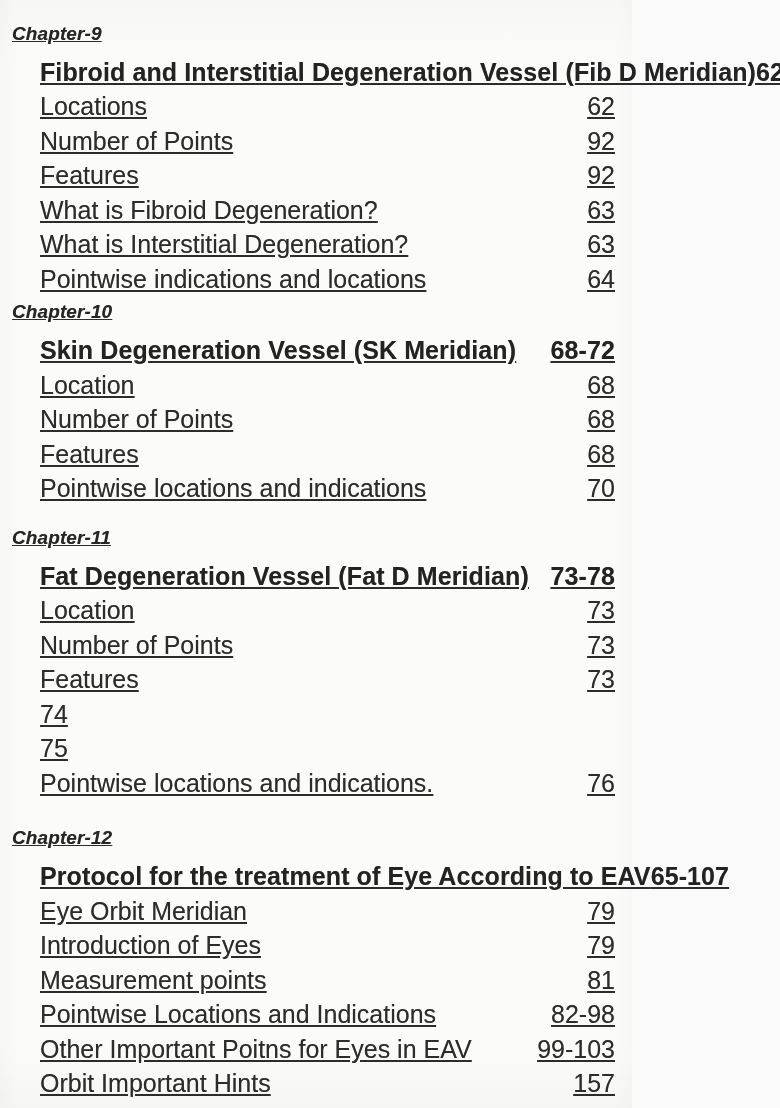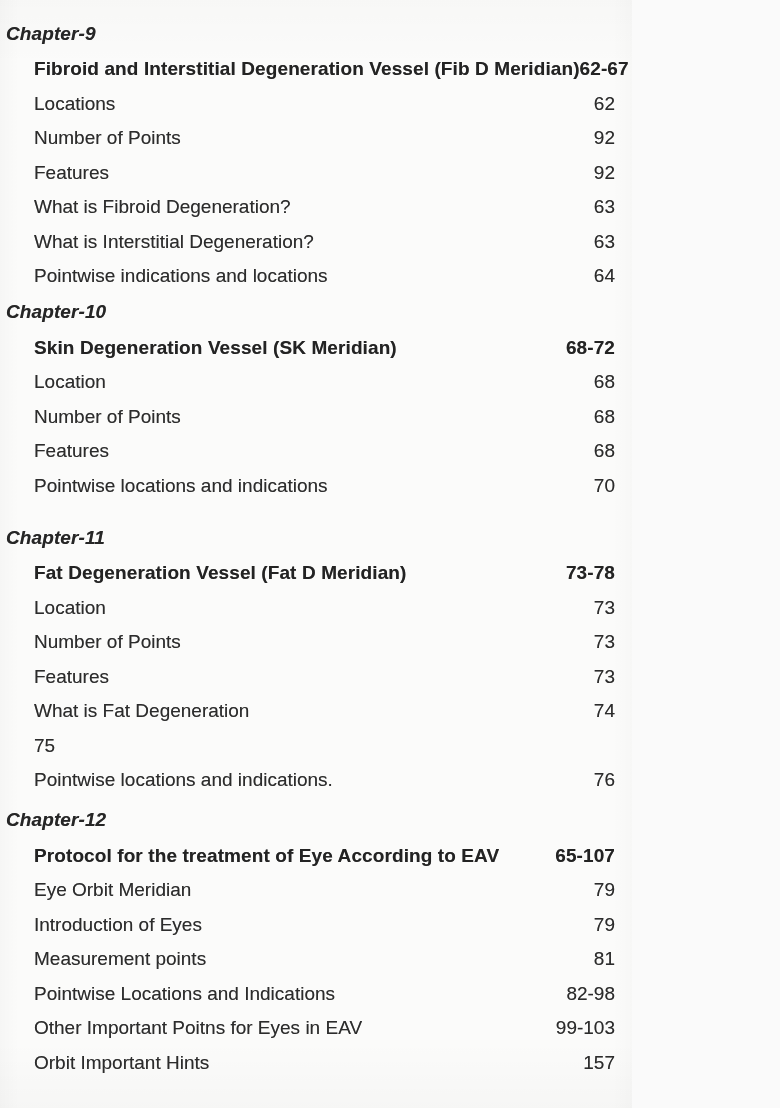--- a/index.html
+++ b/index.html
@@ -17,52 +17,53 @@
   }
   
   .page {
     width: 632px;
     height: 1108px;
     background:
       linear-gradient(180deg, rgba(0,0,0,0.015) 0%, rgba(0,0,0,0) 6%, rgba(0,0,0,0) 94%, rgba(0,0,0,0.02) 100%),
       linear-gradient(90deg, rgba(0,0,0,0.02) 0%, rgba(0,0,0,0) 3%, rgba(0,0,0,0) 97%, rgba(0,0,0,0.015) 100%),
       #fbfbfa;
     box-sizing: border-box;
-    padding: 15px 17px 0 6px;
+    padding: 15px 17px 0 12px;
+    text-decoration: underline;
   }
   .chapter {
     font-weight: 700;
     font-style: italic;
     font-size: 19px;
     height: 37px;
     display: flex;
     align-items: center;
     letter-spacing: 0.1px;
     color: #262626;
     text-shadow: 0 0 0.6px rgba(40,40,40,0.5);
   }
   .entry {
     display: flex;
     justify-content: space-between;
-    align-items: center;
+    align-items: flex-end;
     height: 34.5px;
     padding-left: 28px;
-    font-size: 19px;
+    font-size: 25px;
     text-shadow: 0 0 0.5px rgba(45,45,45,0.45);
   }
   .entry .label { white-space: nowrap; }
   .entry .pages { text-align: right; white-space: nowrap; }
   .entry.title {
     font-weight: 700;
     color: #232323;
     letter-spacing: 0.1px;
   }
   .section.s2 { }
   .section.s3 { margin-top: 16px; }
-  .section.s4 { margin-top: 4px; }
+  .section.s4 { margin-top: 22px; }
 </style>
 </head>
 <body>
 
 <div class="page">
 
   <div class="section s1">
     <div class="chapter">Chapter-9</div>
     <div class="entry title">
       <span class="label">Fibroid and Interstitial Degeneration Vessel (Fib D Meridian)</span>
@@ -130,21 +131,20 @@
     </div>
     <div class="entry">
       <span class="label">Number of Points</span>
       <span class="pages">73</span>
     </div>
     <div class="entry">
       <span class="label">Features</span>
       <span class="pages">73</span>
     </div>
     <div class="entry">
-      <span class="label">What is Fat Degeneration</span>
       <span class="pages">74</span>
     </div>
     <div class="entry">
       <span class="pages">75</span>
     </div>
     <div class="entry">
       <span class="label">Pointwise locations and indications.</span>
       <span class="pages">76</span>
     </div>
   </div>

